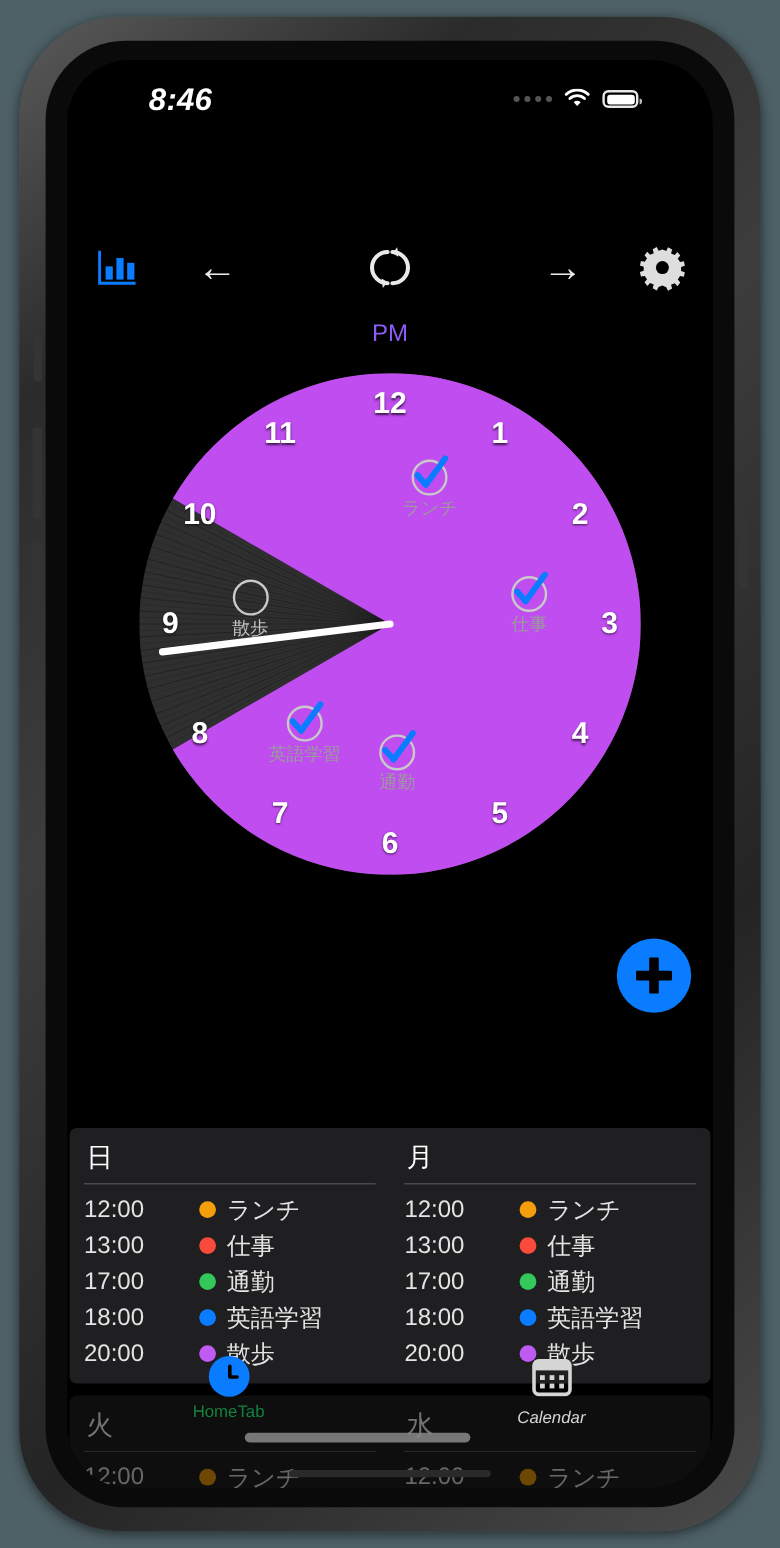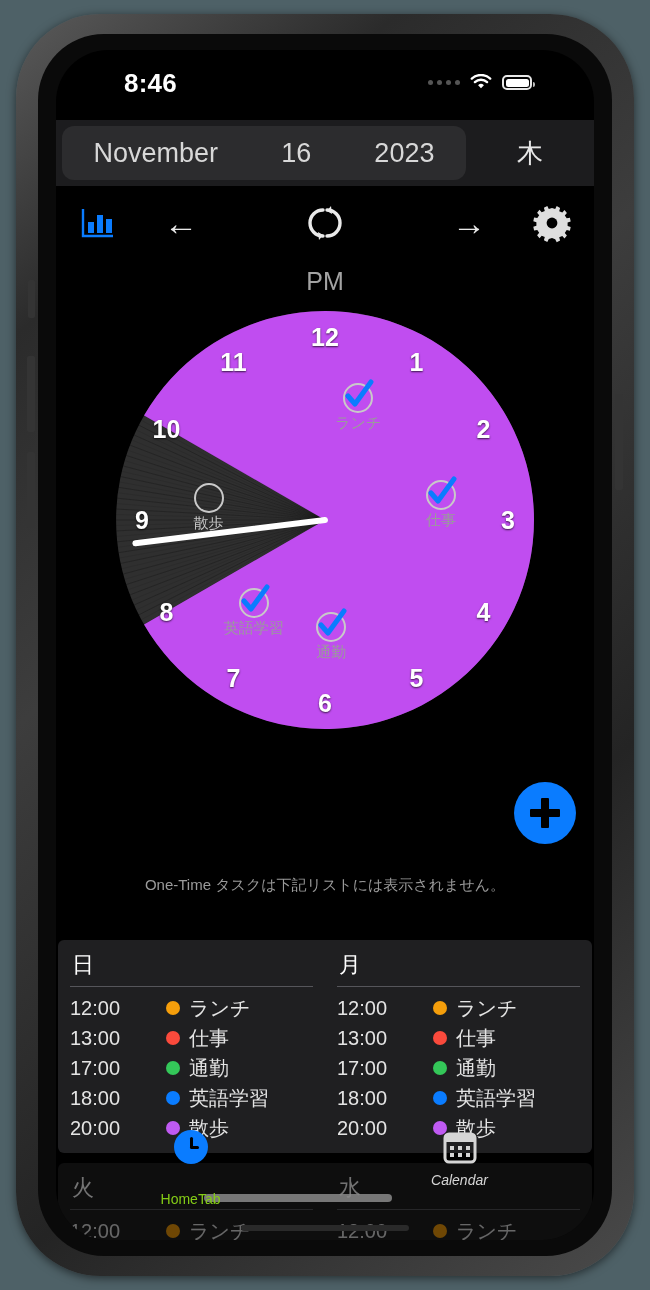--- a/index.html
+++ b/index.html
@@ -35,21 +35,21 @@
   
   .btn-side { position: absolute; background: #343434; border-radius: 2px; }
   .btn-silence { left: 12px; top: 266px; width: 7px; height: 38px; }
   .btn-volup   { left: 11px; top: 342px; width: 8px; height: 76px; }
   .btn-voldn   { left: 11px; top: 438px; width: 8px; height: 76px; }
   .btn-power   { right: 11px; top: 380px; width: 8px; height: 96px;
                  background:#343434; border-radius:2px; position:absolute; }
 
   
   .statusbar {
-    position: absolute; left: 0; top: 0; width: 538px; height: 62px;
+    position: absolute; left: 0; top: 0; width: 538px; height: 62px; font-style: italic;
   }
   .sb-time {
     position: absolute; left: 68px; top: 18px;
     color: #fff; font-size: 26px; font-weight: 600; letter-spacing: .2px;
   }
   .sb-right { position: absolute; right: 62px; top: 24px; display: flex; align-items: center; gap: 10px; }
   .sb-dots { display: flex; gap: 4px; align-items: center; }
   .sb-dots i { width: 5px; height: 5px; border-radius: 50%; background: #555; display: block; }
   .sb-wifi { width: 22px; height: 17px; position: relative; }
   .sb-bat {
@@ -85,21 +85,21 @@
   .tb-chart { position: absolute; left: 24px; }
   .tb-prev  { position: absolute; left: 108px; color: #e9e9e9; font-size: 34px; line-height: 1; }
   .tb-refresh { position: absolute; left: 50%; transform: translateX(-50%); }
   .tb-next  { position: absolute; right: 108px; color: #e9e9e9; font-size: 34px; line-height: 1; }
   .tb-gear  { position: absolute; right: 22px; }
 
   
   .clock-wrap { position: absolute; left: 0; top: 205px; width: 538px; height: 560px; }
   .ampm {
     position: absolute; left: 50%; transform: translateX(-50%); top: 12px;
-    color: #a3a3a3; font-size: 25px; font-weight: 400;
+    color: #8b5cf6; font-size: 20px; font-weight: 400;
   }
   .dial {
     position: absolute; left: 50%; top: 56px; transform: translateX(-50%);
     width: 418px; height: 418px; border-radius: 50%;
   }
   .hour-num {
     position: absolute; color: #fff; font-size: 25px; font-weight: 700;
     transform: translate(-50%,-50%); text-shadow: 0 1px 2px rgba(0,0,0,.7);
   }
   .task-marker {
@@ -161,21 +161,21 @@
   
   .tabbar {
     position: absolute; left: 0; bottom: 18px; width: 538px; height: 92px;
     display: flex; align-items: flex-start; justify-content: space-around;
     pointer-events: none;
   }
   .tab {
     display: flex; flex-direction: column; align-items: center; gap: 4px; width: 120px;
   }
   .tab-label { font-size: 14px; }
-  .tab.active .tab-label { color: #84cc16; margin-top: 23px; }
+  .tab.active .tab-label { color: #15803d; }
   .tab-label.inactive { color: #d5d5d5; font-style: italic; }
   .clock-ico {
     width: 34px; height: 34px; border-radius: 50%; background: #0a7cff; position: relative;
   }
   .clock-ico::before {
     content:""; position:absolute; left:16px; top:7px; width:3px; height:11px;
     background:#000; border-radius:2px;
   }
   .clock-ico::after {
     content:""; position:absolute; left:16px; top:16px; width:9px; height:3px;
@@ -219,28 +219,20 @@
               <path d="M4.9 8.1 a8.9 8.9 0 0 1 12.2 0" stroke="#fff" stroke-width="2.4" fill="none" stroke-linecap="round"></path>
               <path d="M1.8 4.6 a13.6 13.6 0 0 1 18.4 0" stroke="#fff" stroke-width="2.4" fill="none" stroke-linecap="round"></path>
             </svg>
           </span>
           <span class="sb-bat">
               <i></i>
             </span>
         </div>
       </div>
 
-      <div class="datebar">
-        <div class="date-pill">
-          <span>November</span>
-          <span>16</span>
-          <span>2023</span>
-        </div>
-        <div class="dow">木</div>
-      </div>
 
       <div class="toolbar">
         <div class="tb-item tb-chart">
           <svg width="34" height="32" viewBox="0 0 34 32">
             <path d="M3 2 V29 H33" stroke="#0a7cff" stroke-width="2.4" fill="none"></path>
             <rect x="8" y="15" width="6" height="11" fill="#0a7cff"></rect>
             <rect x="17" y="8" width="6" height="18" fill="#0a7cff"></rect>
             <rect x="26" y="12" width="6" height="14" fill="#0a7cff"></rect>
           </svg>
         </div>
@@ -463,21 +455,20 @@
               <div class="task-ring"></div>
               <div class="task-label plain">散歩</div>
             </div></div>
       </div>
 
       <div class="fab">
         <span class="plus"></span>
       </div>
 
       <div class="routine-head">
-        <div class="routine-sub">One-Time タスクは下記リストには表示されません。</div>
       </div>
 
       <div class="sched" id="sched">
           <div class="sched-card">
             <div class="sched-col">
               <div class="col-head">日</div>
               <div class="sched-row">
                 <span class="sched-time">12:00</span>
                 <span class="dot" style="background: rgb(245, 158, 11);"></span>
                 <span class="sched-name">ランチ</span>

